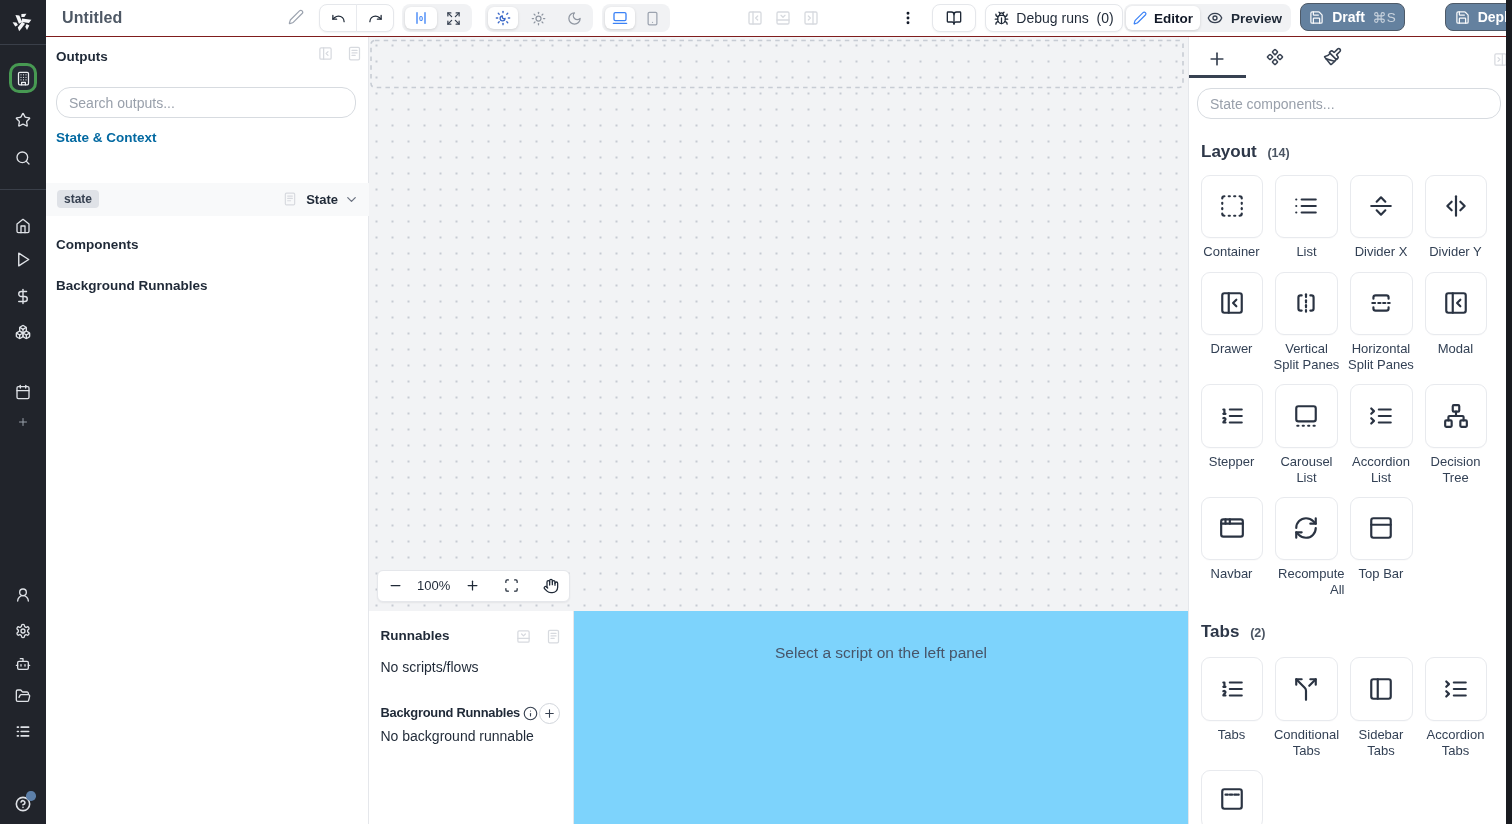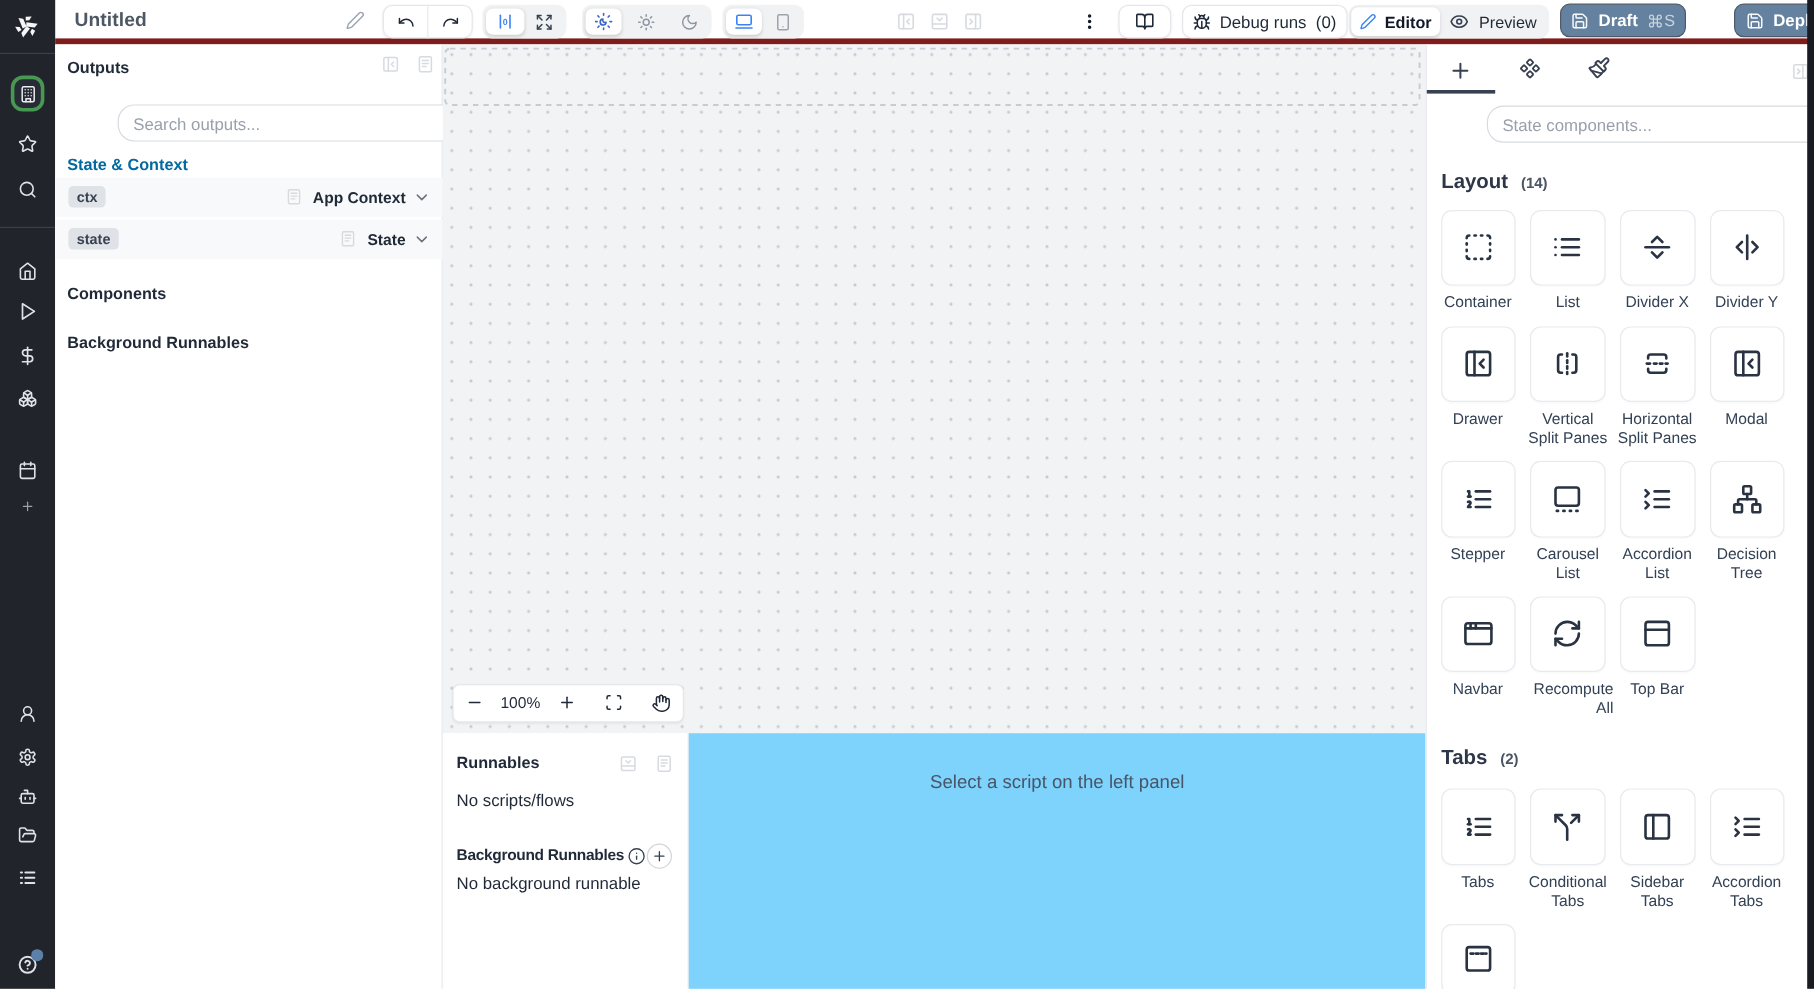--- a/index.html
+++ b/index.html
@@ -7,35 +7,35 @@
 *{box-sizing:border-box;}
 .abs{position:absolute;}
 .ic{fill:none;stroke:currentColor;stroke-width:2;stroke-linecap:round;stroke-linejoin:round;display:block;}
 
 #sidebar{left:0;top:0;width:46px;height:824px;background:#21242b;}
 #sidebar .sep{position:absolute;left:0;width:46px;height:1px;background:#3a3f49;}
 .sbic{position:absolute;left:50%;transform:translateX(-50%);color:#dfe2e7;}
 #appsel{position:absolute;left:9px;top:63px;width:28px;height:30px;border:3px solid #479952;
  border-radius:10px;background:#262b35;display:flex;align-items:center;justify-content:center;color:#eceef1;}
 
-#header{left:46px;top:0;width:1466px;height:37px;background:#fff;border-bottom:5px solid #7f1d1d;}
+#header{left:46px;top:0;width:1466px;height:37px;background:#fff;border-bottom:1px solid #7f1d1d;}
 #untitled{left:16px;top:9px;font-size:16px;font-weight:700;color:#4e5865;letter-spacing:0.1px;}
 .hbtn{position:absolute;background:#fff;border:1px solid #e5e7eb;border-radius:8px;
  box-shadow:0 1px 2px rgba(0,0,0,0.05);display:flex;align-items:center;justify-content:center;}
 .seg{position:absolute;background:#f1f2f4;border-radius:8px;display:flex;align-items:center;}
 .segsel{background:#fff;border-radius:6px;box-shadow:0 1px 3px rgba(0,0,0,0.14);
  display:flex;align-items:center;justify-content:center;}
 .blue{color:#3b82f6;}
 .dkbtn{position:absolute;top:3px;height:28px;background:#64819f;border:1px solid #4e5a68;border-radius:8px;
  display:flex;align-items:center;justify-content:center;color:#fff;font-weight:700;font-size:14px;}
 
 #outputs{left:46px;top:37px;width:323px;height:787px;background:#fff;border-right:1px solid #e5e7eb;}
 .ptitle{font-weight:700;color:#1f2937;font-size:13.5px;}
 .searchbox{position:absolute;border:1px solid #d7dbe0;border-radius:14px;background:#fff;
- color:#99a0ab;font-size:14px;display:flex;align-items:center;padding-left:12px;margin-left:42px;}
+ color:#99a0ab;font-size:14px;display:flex;align-items:center;padding-left:12px;}
 .orow{position:absolute;left:0;width:323px;height:33px;background:#f8f9fa;display:flex;align-items:center;}
 .badge{background:#dfe2e7;border-radius:4px;color:#374151;font-size:12px;font-weight:700;
  padding:2px 7px;margin-left:11px;}
 
 #canvas{left:369px;top:37px;width:819px;height:574px;background:#f2f3f5;
  background-image:radial-gradient(circle,#c6cad2 0,#c6cad2 1.05px,rgba(198,202,210,0) 1.45px);background-size:16px 16px;background-position:-0.5px 0.5px;}
 
 #zoombar{position:absolute;left:8px;top:532.5px;width:193px;height:32px;background:#fff;
  border:1px solid #e5e7eb;border-radius:6px;box-shadow:0 1px 2px rgba(0,0,0,.06);
  display:flex;align-items:center;color:#374151;}
@@ -190,21 +190,21 @@
         <svg class="ic blue" width="14" height="14" viewBox="0 0 24 24">
           <path d="M21.174 6.812a1 1 0 0 0-3.986-3.987L3.842 16.174a2 2 0 0 0-.5.83l-1.321 4.352a.5.5 0 0 0 .623.622l4.353-1.32a2 2 0 0 0 .83-.497z"></path>
         </svg>
         <span style="font-size:13.5px;font-weight:600;color:#111827;">Editor</span>
       </div>
   <div style="flex:1;display:flex;align-items:center;justify-content:center;gap:8px;color:#374151;">
         <svg class="ic" width="16" height="16" viewBox="0 0 24 24">
           <path d="M2.062 12.348a1 1 0 0 1 0-.696 10.75 10.75 0 0 1 19.876 0 1 1 0 0 1 0 .696 10.75 10.75 0 0 1-19.876 0"></path>
           <circle cx="12" cy="12" r="3"></circle>
         </svg>
-        <span style="font-size:13.5px;font-weight:400;color:#1f2937;">Preview</span>
+        <span style="font-size:13.5px;font-weight:700;color:#1f2937;">Preview</span>
       </div>
  </div>
  <div class="dkbtn" style="left:1254px;width:105px;gap:8px;">
   <svg class="ic" style="opacity:.95" width="15" height="15" viewBox="0 0 24 24">
         <path d="M15.2 3a2 2 0 0 1 1.4.6l3.8 3.8a2 2 0 0 1 .6 1.4V19a2 2 0 0 1-2 2H5a2 2 0 0 1-2-2V5a2 2 0 0 1 2-2z"></path>
         <path d="M17 21v-7a1 1 0 0 0-1-1H8a1 1 0 0 0-1 1v7"></path>
         <path d="M7 3v4a1 1 0 0 0 1 1h7"></path>
       </svg>
   <span>Draft</span>
       <span style="display:flex;align-items:center;gap:1px;color:rgba(255,255,255,.65);font-weight:400;">
@@ -341,34 +341,20 @@
       <path d="m16 15-3-3 3-3"></path>
     </svg>
  <svg class="abs ic" style="left:301px;top:9px;color:#d7dadf;" width="15" height="15" viewBox="0 0 24 24">
       <rect width="16" height="20" x="4" y="2" rx="2"></rect>
       <path d="M8 7h8"></path>
       <path d="M8 11h8"></path>
       <path d="M8 15h5"></path>
     </svg>
  <div class="searchbox" style="left:10px;top:50px;width:300px;height:31px;">Search outputs...</div>
  <div class="abs" style="left:10px;top:93px;font-size:13.5px;font-weight:700;color:#0369a1;">State &amp; Context</div>
- <div class="orow" style="top:110.5px;">
-  <span class="badge">ctx</span>
-  <span style="flex:1"></span>
-  <svg class="ic" style="color:#d7dadf;" width="14" height="14" viewBox="0 0 24 24">
-        <rect width="16" height="20" x="4" y="2" rx="2"></rect>
-        <path d="M8 7h8"></path>
-        <path d="M8 11h8"></path>
-        <path d="M8 15h5"></path>
-      </svg>
-  <span style="font-size:13px;font-weight:700;color:#1f2937;margin-left:9px;">App Context</span>
-  <svg class="ic" style="color:#6b7280;margin-left:6px;margin-right:10px;" width="15" height="15" viewBox="0 0 24 24">
-        <path d="m6 9 6 6 6-6"></path>
-      </svg>
- </div>
  <div class="orow" style="top:145.5px;">
   <span class="badge">state</span>
   <span style="flex:1"></span>
   <svg class="ic" style="color:#d7dadf;" width="14" height="14" viewBox="0 0 24 24">
         <rect width="16" height="20" x="4" y="2" rx="2"></rect>
         <path d="M8 7h8"></path>
         <path d="M8 11h8"></path>
         <path d="M8 15h5"></path>
       </svg>
   <span style="font-size:13px;font-weight:700;color:#1f2937;margin-left:9px;">State</span>

